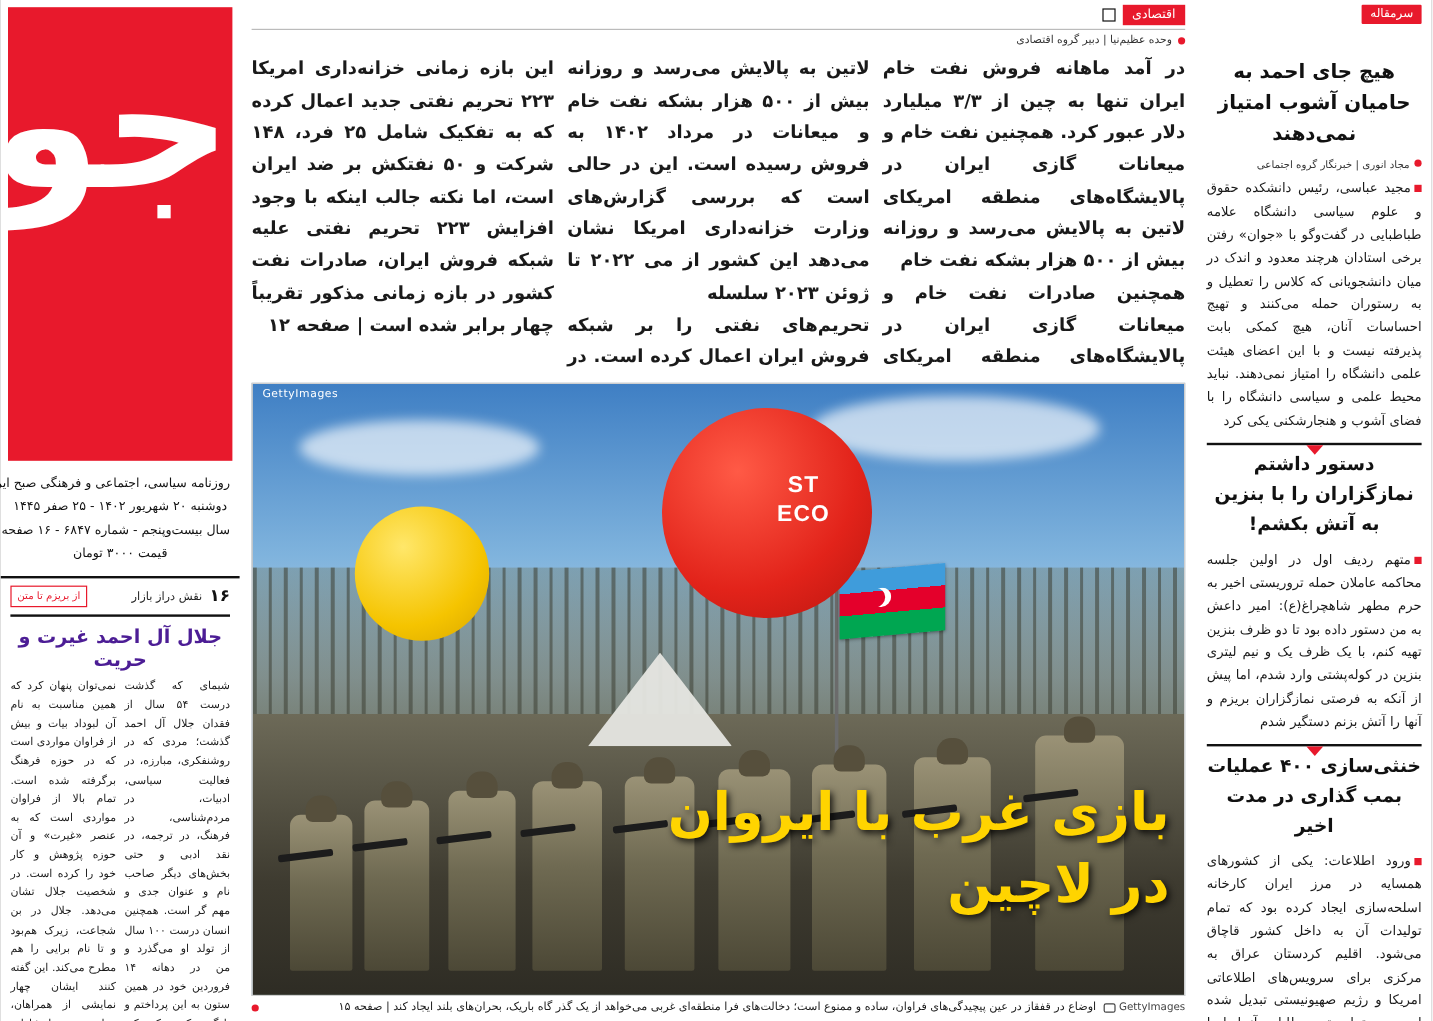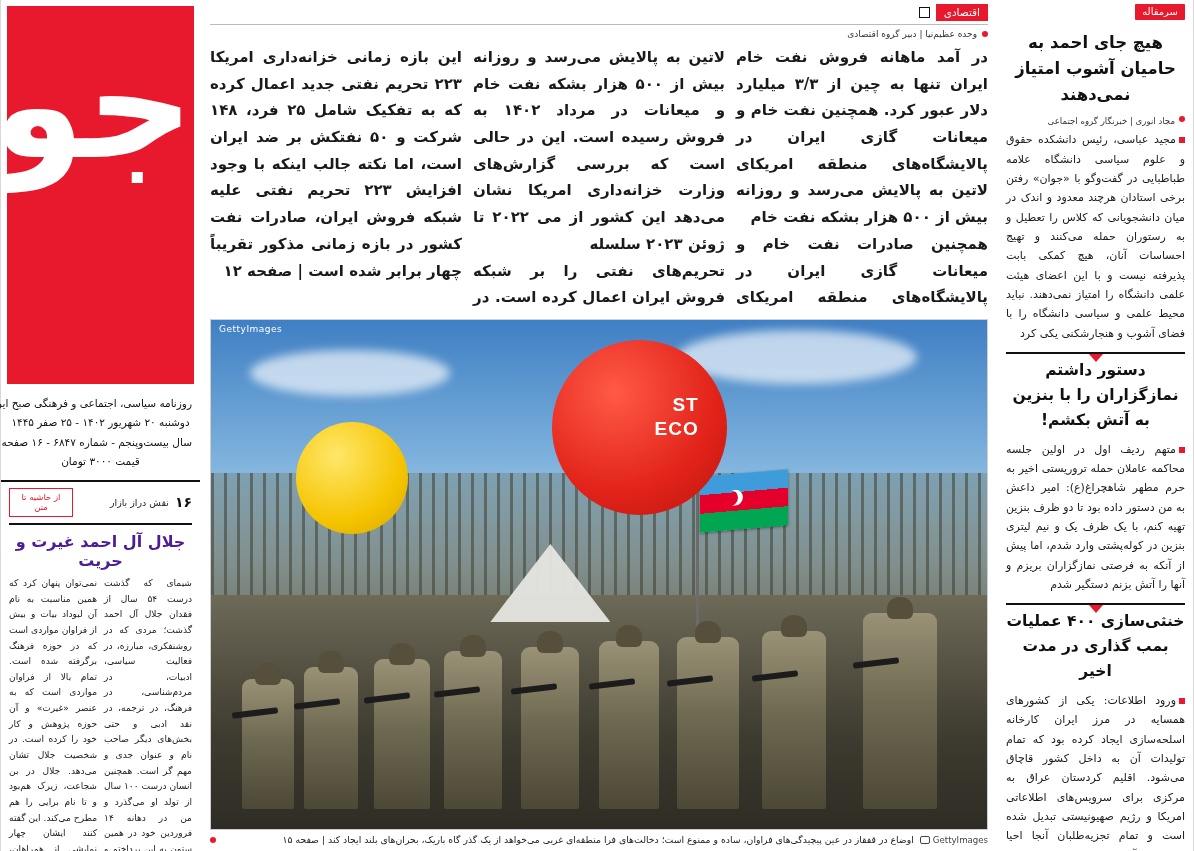--- a/index.html
+++ b/index.html
@@ -110,21 +110,21 @@
     flex: 0 0 196px;
     border-right: 1px solid #d8d8d8;
     padding: 4px 8px 6px 8px;
     display: flex;
     flex-direction: column;
     background: #fff;
   }
   .side-top-bar {
     display: flex;
     justify-content: flex-start;
-    margin-bottom: 0;
+    margin-bottom: 17px;
   }
   .badge-red {
     background: #e8192c;
     color: #fff;
     font-size: 10px;
     padding: 2px 7px 3px 7px;
     border-radius: 1px;
   }
   .portrait {
     width: 100%;
@@ -303,21 +303,21 @@
     border-radius: 50%;
   }
   .balloon-red .txt {
     position: absolute;
     left: 50%; top: 44%;
     transform: translate(-50%,-50%);
     color: #fff;
     font-size: 19px;
     font-weight: bold;
     letter-spacing: 1px;
-    text-align: right;
+    text-align: center;
     line-height: 1.25;
     font-family: "Liberation Sans", sans-serif;
     direction: ltr;
     margin-left: 30px;
   }
   .balloon-yellow {
     position: absolute;
     left: 11%;
     top: 20%;
     width: 112px; height: 112px;
@@ -462,21 +462,21 @@
     <div class="masthead-meta">
       <div>روزنامه سیاسی، اجتماعی و فرهنگی صبح ایران</div>
       <div>دوشنبه ۲۰ شهریور ۱۴۰۲ - ۲۵ صفر ۱۴۴۵</div>
       <div>سال بیست‌وپنجم - شماره ۶۸۴۷ - ۱۶ صفحه</div>
       <div>قیمت ۳۰۰۰ تومان</div>
     </div>
 
     <div class="stamp-row">
       <div class="stamp-num">۱۶</div>
       <div class="stamp-note">نقش دراز بازار</div>
-      <div class="stamp-red">از حاشیه تا متن</div>
+      <div class="stamp-red">از بریزم تا متن</div>
     </div>
     <div class="rule-dark"></div>
 
     <div class="col-head">جلال آل احمد غیرت و حریت</div>
     <div class="col-body">شیمای که گذشت درست ۵۴ سال از فقدان جلال آل احمد گذشت؛ مردی که در روشنفکری، مبارزه، در فعالیت سیاسی، ادبیات، در مردم‌شناسی، در فرهنگ، در ترجمه، در نقد ادبی و حتی بخش‌های دیگر صاحب نام و عنوان جدی و مهم گر است. همچنین انسان درست ۱۰۰ سال از تولد او می‌گذرد و من در دهانه ۱۴ فروردین خود در همین ستون به این پرداختم و بازگفته کردم که یکی از فرصت‌ها و امکان‌های مناسب به نام این لبود ادبیات پیش و سیاست و فرهنگ، به نام اویند نامی برای هم چیز داشت. جلال تحسین برانگیز است، یکی غیرت و حریت. نمی‌توان پنهان کرد که همین مناسبت به نام آن لبوداد بیات و بیش از فراوان مواردی است که در حوزه فرهنگ برگرفته شده است. تمام بالا از فراوان مواردی است که به عنصر «غیرت» و آن حوزه پژوهش و کار خود را کرده است. در شخصیت جلال تشان می‌دهد. جلال در بن شجاعت، زیرک هم‌بود و تا نام برایی را هم مطرح می‌کند. این گفته کنند ایشان چهار نمایشی از همراهان، موارد انتشارات امریکایی فرانکلین در ایران و هم و هم منشی ترجمه بیشتها و نسگین هماین منتهی زاده که همراه. برای مردم حزب ضدامریکایی بوده در ایران و ولایی که با آن دیدار بر سر او آورد | صفحه ۲</div>
   </div>
 
   <div class="main-col">
 
     <div class="kicker-row">
@@ -517,20 +517,21 @@
         <div class="sold" style="left:12%;width:54px;height:142px;"></div>
         <div class="sold" style="left:21%;width:56px;height:150px;"></div>
         <div class="sold" style="left:30%;width:58px;height:158px;"></div>
         <div class="sold" style="left:40%;width:58px;height:162px;"></div>
         <div class="sold" style="left:50%;width:60px;height:168px;"></div>
         <div class="sold" style="left:60%;width:62px;height:172px;"></div>
         <div class="sold" style="left:71%;width:64px;height:178px;"></div>
         <div class="sold" style="left:84%;width:74px;height:196px;"></div>
       </div>
 
+      <div class="overlay-title">بازی غرب با ایروان در لاچین</div>
       <div class="credit">GettyImages</div>
     </div>
 
     <div class="caption-row">
       <span class="caption-credit">
         <span class="cam"></span>
         <span>GettyImages</span>
       </span>
       <span style="flex:1; text-align:right;">اوضاع در قفقاز در عین پیچیدگی‌های فراوان، ساده و ممنوع است؛ دخالت‌های فرا منطقه‌ای غربی می‌خواهد از یک گذر گاه باریک، بحران‌های بلند ایجاد کند | صفحه ۱۵</span>
       <span class="dot"></span>

